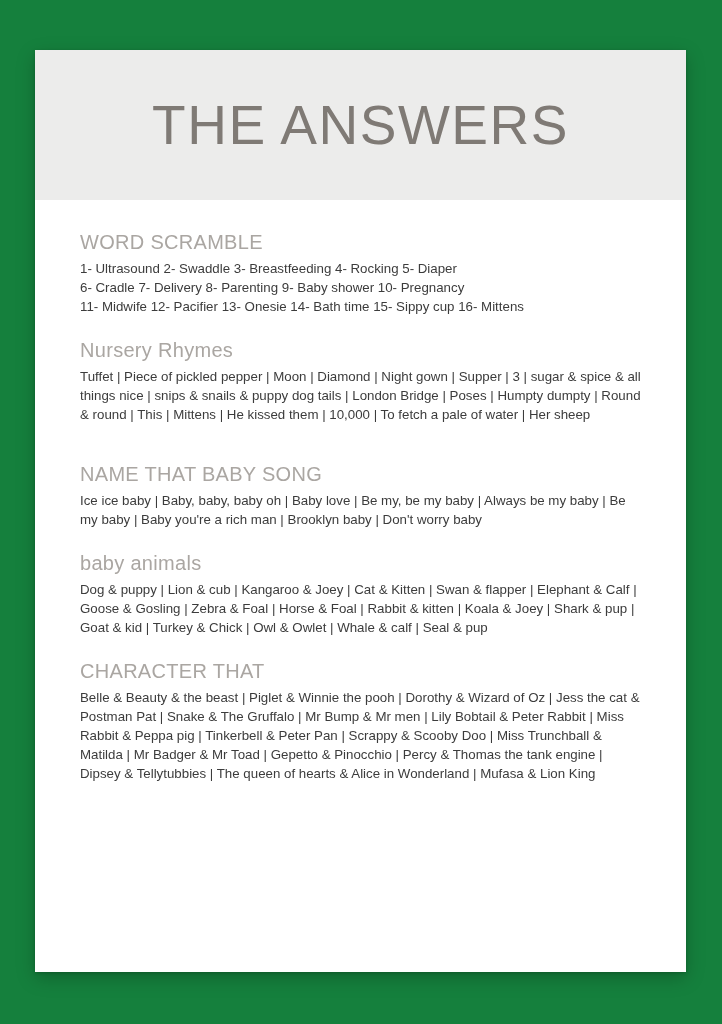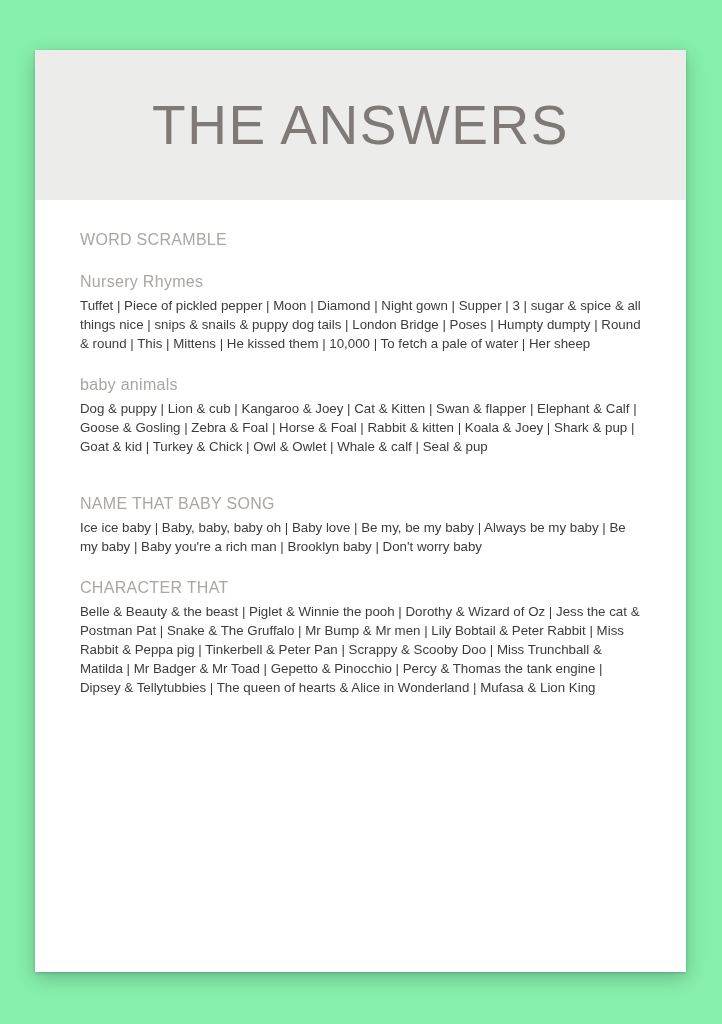--- a/index.html
+++ b/index.html
@@ -11,21 +11,21 @@
     height: 1024px;
     background: #ffffff;
     font-family: "Liberation Sans", sans-serif;
     overflow: hidden;
   }
 
   .page-canvas {
     position: relative;
     width: 722px;
     height: 1024px;
-    background: #86efac;
+    background: #15803d;
   }
 
   .sheet {
     position: absolute;
     left: 35px;
     top: 50px;
     width: 651px;
     height: 922px;
     background: #ffffff;
     box-shadow: 0 6px 18px rgba(0,0,0,0.22),
@@ -53,21 +53,21 @@
   }
 
   .section {
     margin-bottom: 22px;
   }
   .section.gap-large {
     margin-top: 38px;
   }
 
   .section-heading {
-    font-size: 16px;
+    font-size: 20px;
     font-weight: 300;
     color: #aaa6a2;
     letter-spacing: 0.3px;
     margin: 0 0 4px 0;
     line-height: 1.25;
   }
 
   .section-body {
     font-size: 13.3px;
     line-height: 1.43;
@@ -88,37 +88,42 @@
   <div class="sheet">
 
     <div class="masthead">
       <div class="masthead-title">THE ANSWERS</div>
     </div>
 
     <div class="content">
 
     <div class="section">
           <h2 class="section-heading">WORD SCRAMBLE</h2>
+          <p class="section-body">
+            <span class="line">1- Ultrasound 2- Swaddle 3- Breastfeeding 4- Rocking 5- Diaper</span>
+            <span class="line">6- Cradle 7- Delivery 8- Parenting 9- Baby shower 10- Pregnancy</span>
+            <span class="line">11- Midwife 12- Pacifier 13- Onesie 14- Bath time 15- Sippy cup 16- Mittens</span>
+          </p>
         </div>
         <div class="section">
           <h2 class="section-heading">Nursery Rhymes</h2>
           <p class="section-body">
             <span class="line">Tuffet | Piece of pickled pepper | Moon | Diamond | Night gown | Supper | 3 | sugar &amp; spice &amp; all things nice | snips &amp; snails &amp; puppy dog tails | London Bridge | Poses | Humpty dumpty | Round &amp; round | This | Mittens | He kissed them | 10,000 | To fetch a pale of water | Her sheep</span>
           </p>
         </div>
+        <div class="section gap-large">
+          <h2 class="section-heading">NAME THAT BABY SONG</h2>
+          <p class="section-body">
+            <span class="line">Ice ice baby | Baby, baby, baby oh | Baby love | Be my, be my baby | Always be my baby | Be my baby | Baby you're a rich man | Brooklyn baby | Don't worry baby</span>
+          </p>
+        </div>
         <div class="section">
           <h2 class="section-heading">baby animals</h2>
           <p class="section-body">
             <span class="line">Dog &amp; puppy | Lion &amp; cub | Kangaroo &amp; Joey | Cat &amp; Kitten | Swan &amp; flapper | Elephant &amp; Calf | Goose &amp; Gosling | Zebra &amp; Foal | Horse &amp; Foal | Rabbit &amp; kitten | Koala &amp; Joey | Shark &amp; pup | Goat &amp; kid | Turkey &amp; Chick | Owl &amp; Owlet | Whale &amp; calf | Seal &amp; pup</span>
-          </p>
-        </div>
-        <div class="section gap-large">
-          <h2 class="section-heading">NAME THAT BABY SONG</h2>
-          <p class="section-body">
-            <span class="line">Ice ice baby | Baby, baby, baby oh | Baby love | Be my, be my baby | Always be my baby | Be my baby | Baby you're a rich man | Brooklyn baby | Don't worry baby</span>
           </p>
         </div>
         <div class="section">
           <h2 class="section-heading">CHARACTER THAT</h2>
           <p class="section-body">
             <span class="line">Belle &amp; Beauty &amp; the beast | Piglet &amp; Winnie the pooh | Dorothy &amp; Wizard of Oz | Jess the cat &amp; Postman Pat | Snake &amp; The Gruffalo | Mr Bump &amp; Mr men | Lily Bobtail &amp; Peter Rabbit | Miss Rabbit &amp; Peppa pig | Tinkerbell &amp; Peter Pan | Scrappy &amp; Scooby Doo | Miss Trunchball &amp; Matilda | Mr Badger &amp; Mr Toad | Gepetto &amp; Pinocchio | Percy &amp; Thomas the tank engine | Dipsey &amp; Tellytubbies | The queen of hearts &amp; Alice in Wonderland | Mufasa &amp; Lion King</span>
           </p>
         </div>
       </div>
 

